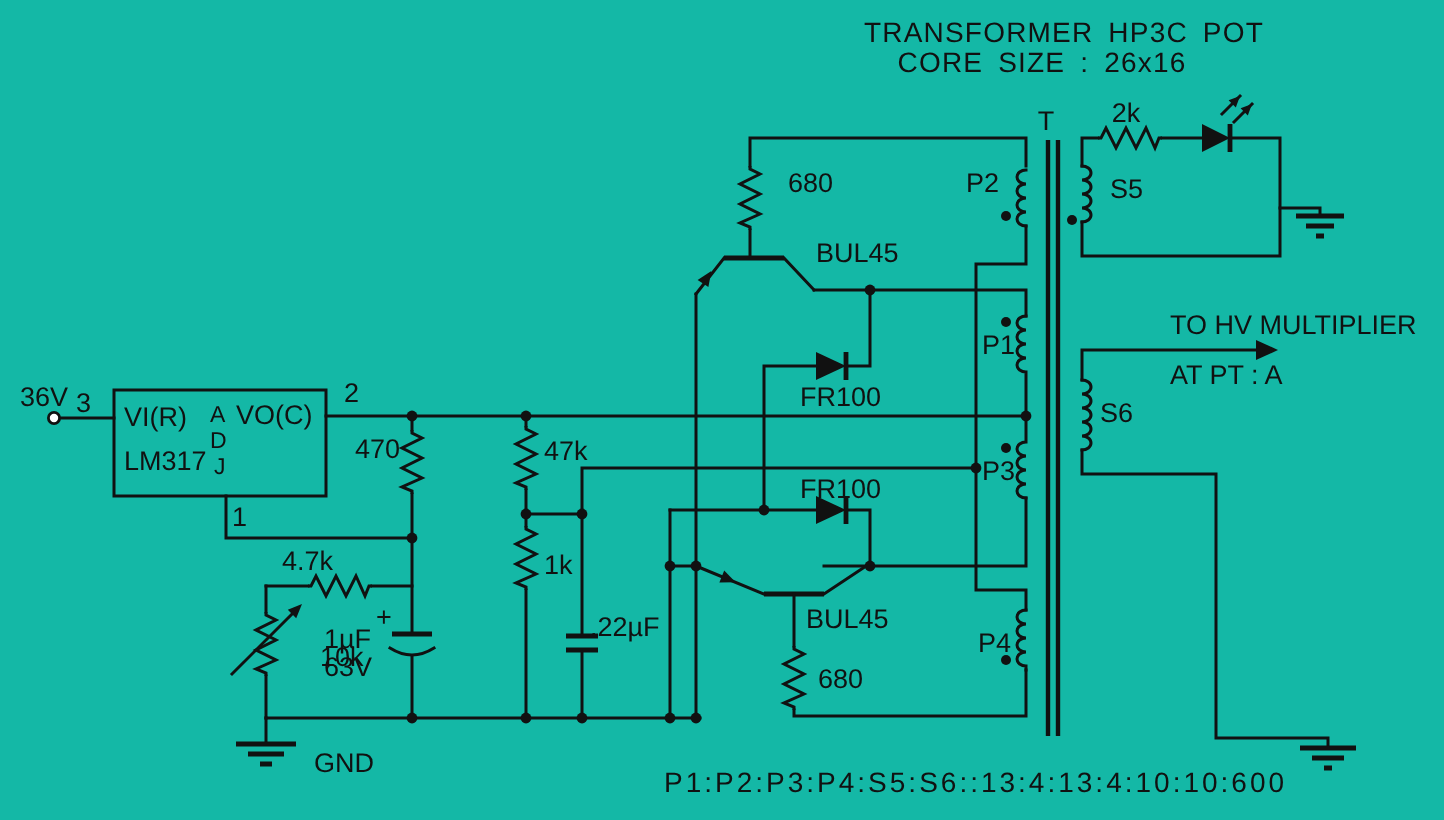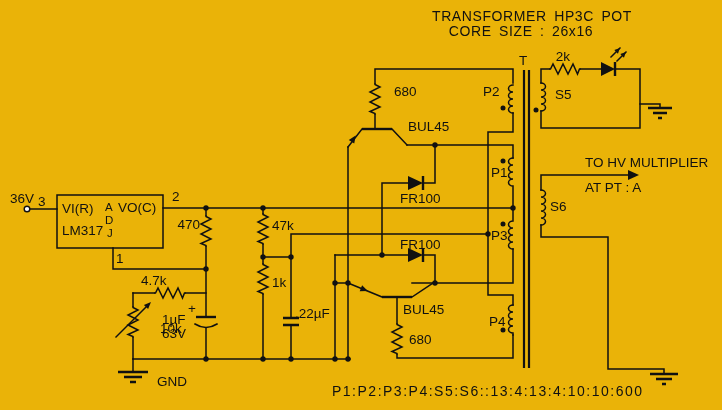--- a/index.html
+++ b/index.html
@@ -1,16 +1,16 @@
 <!DOCTYPE html>
 <html><head>
 <meta charset="utf-8">
 <style>
   html,body{margin:0;padding:0;background:#ffffff;}
-  .page{position:relative;width:722px;height:410px;background:#eab308;overflow:hidden;}
+  .page{position:relative;width:722px;height:410px;background:#14b8a6;overflow:hidden;}
   svg{position:absolute;left:0;top:0;}
   .w{stroke:#111111;stroke-width:1.5;fill:none;stroke-linecap:square;}
   .w2{stroke:#111111;stroke-width:2.2;fill:none;}
   .bar{stroke:#111111;stroke-width:2.4;fill:none;stroke-linecap:butt;}
   .fillpoly{fill:#111111;stroke:none;}
   .dot{fill:#111111;stroke:none;}
   .term{fill:#ffffff;stroke:#111111;stroke-width:1.4;}
   text{font-family:"Liberation Sans","DejaVu Sans",sans-serif;fill:#111111;}
   .t{font-size:13.5px;}
   .ts{font-size:11.5px;}

